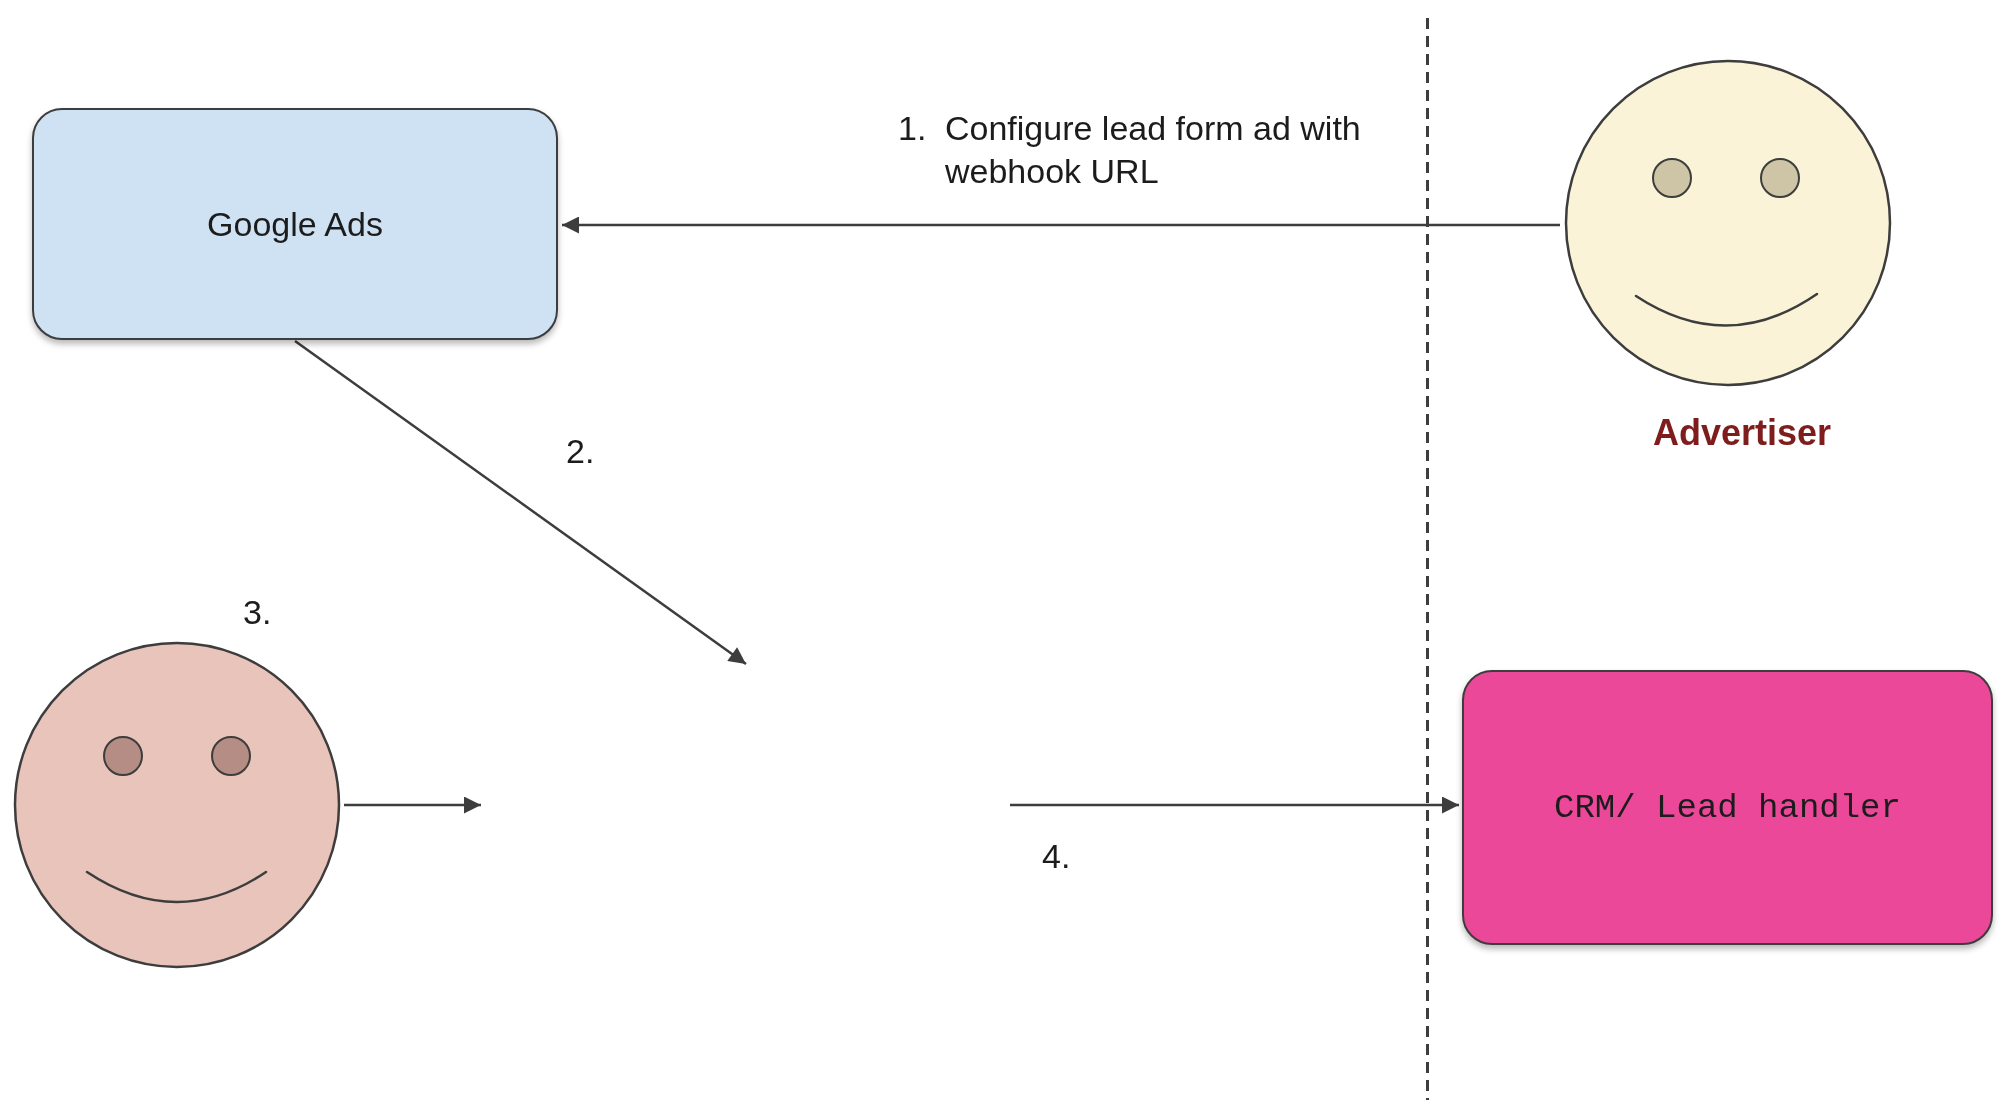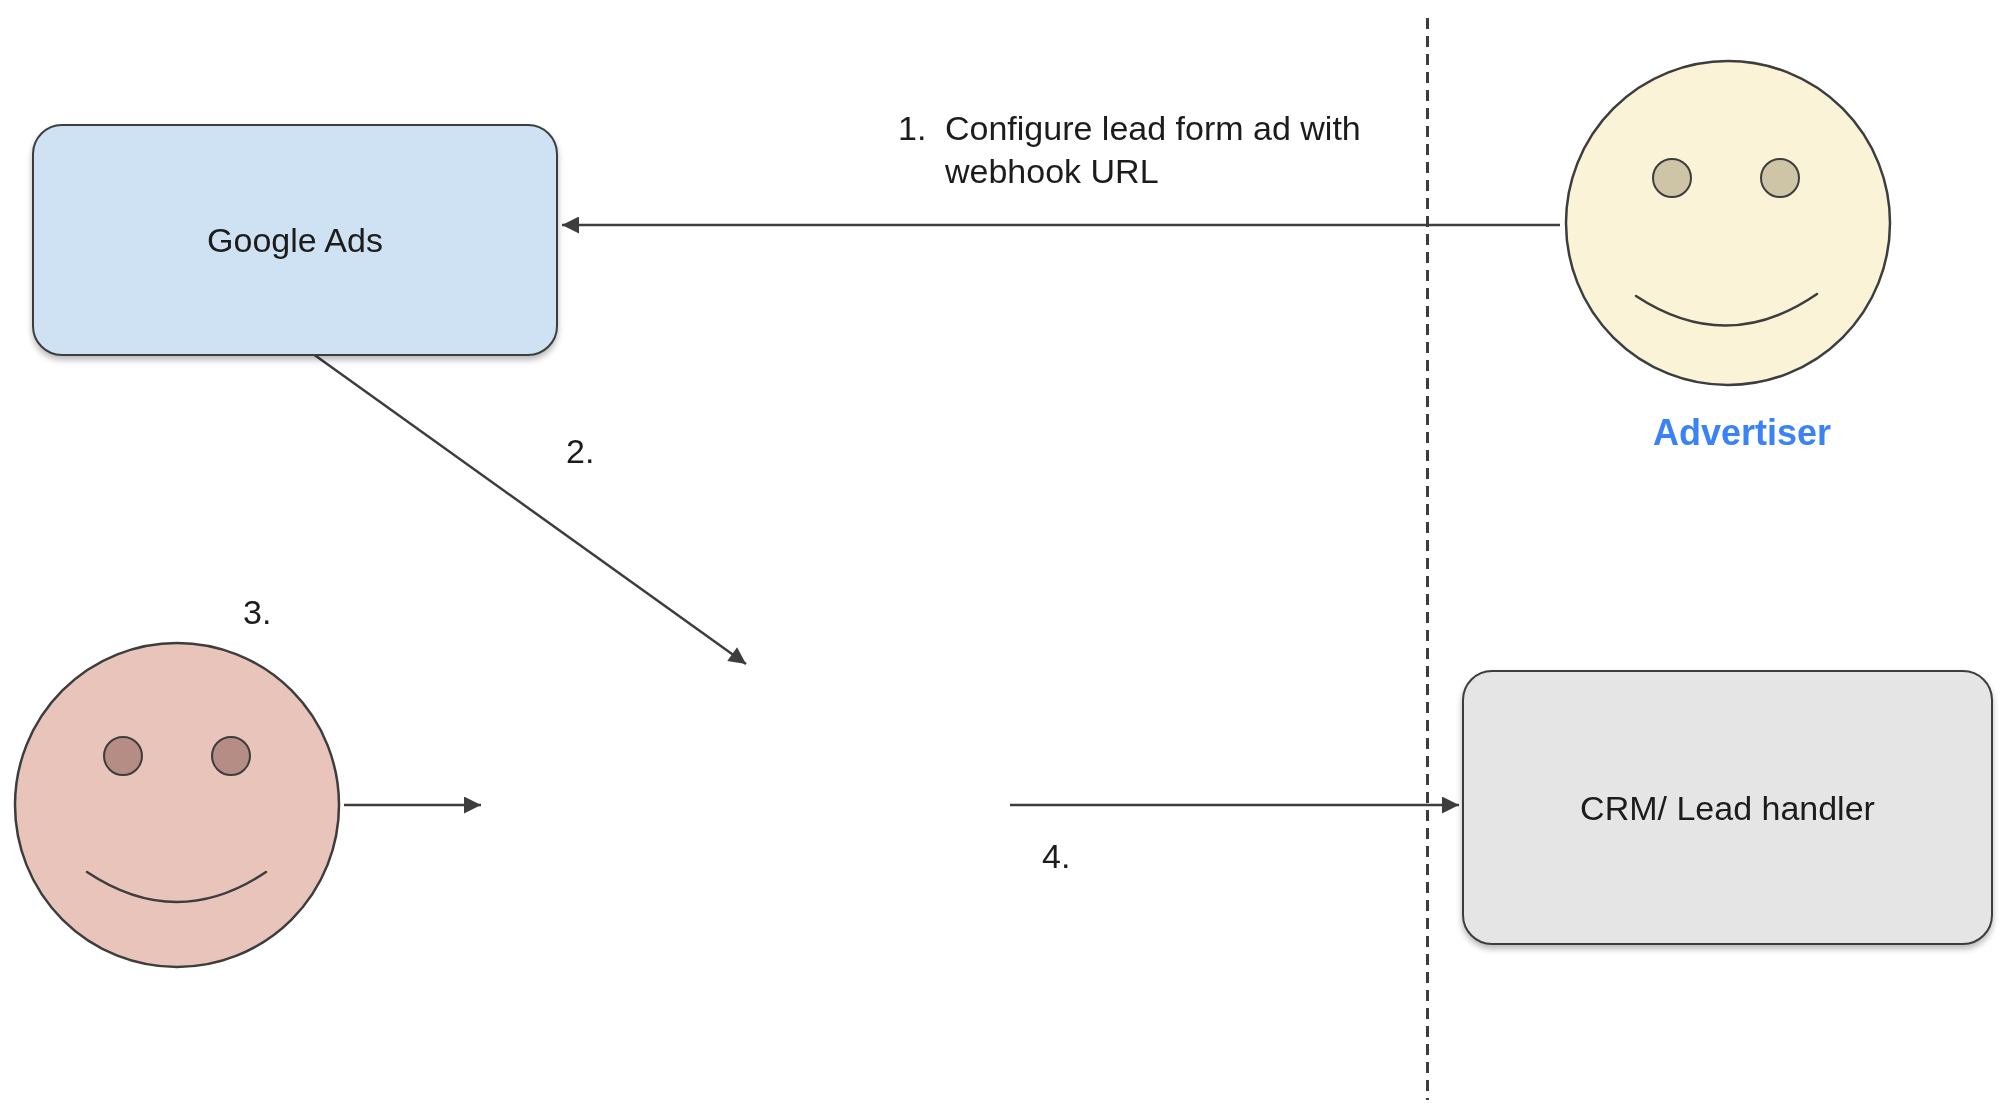--- a/index.html
+++ b/index.html
@@ -22,23 +22,23 @@
     display: flex;
     align-items: center;
     justify-content: center;
     text-align: center;
     font-size: 34px;
     line-height: 44px;
     white-space: pre-line;
     box-sizing: border-box;
   }
   .node.blue  { background: #cfe2f3; }
-  .node.cream { background: #e5e5e5; }
+  .node.cream { background: #ec4899; font-family: Liberation Mono, monospace; }
 
-  #node-google-ads    { left: 32px;   top: 124px; width: 526px; height: 232px; }
+  #node-google-ads    { left: 32px;   top: 108px; width: 526px; height: 232px; }
   #node-google-search { left: 485px;  top: 665px; width: 525px; height: 278px; }
   #node-crm           { left: 1462px; top: 670px; width: 531px; height: 275px; }
 
   .step-label {
     position: absolute;
     display: flex;
     font-size: 34px;
     line-height: 43px;
     color: #1c1c1c;
   }
@@ -50,21 +50,21 @@
   #step-3 { left: 243px;  top: 591px; }
   #step-4 { left: 1042px; top: 835px; }
 
   .actor-label {
     position: absolute;
     width: 300px;
     text-align: center;
     font-size: 36px;
     font-weight: bold;
     line-height: 43px;
-    color: #3b82f6;
+    color: #7f1d1d;
   }
   #label-advertiser { left: 1592px; top: 411px; }
   #label-user       { left: 27px;   top: 989px; }
 </style>
 </head>
 <body>
 
 <div id="canvas">
 
   <svg id="shapes" width="2004" height="1116" viewBox="0 0 2004 1116" xmlns="http://www.w3.org/2000/svg">

